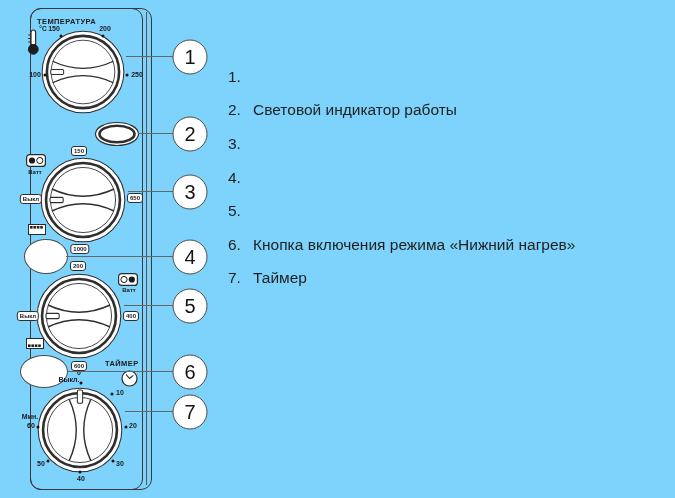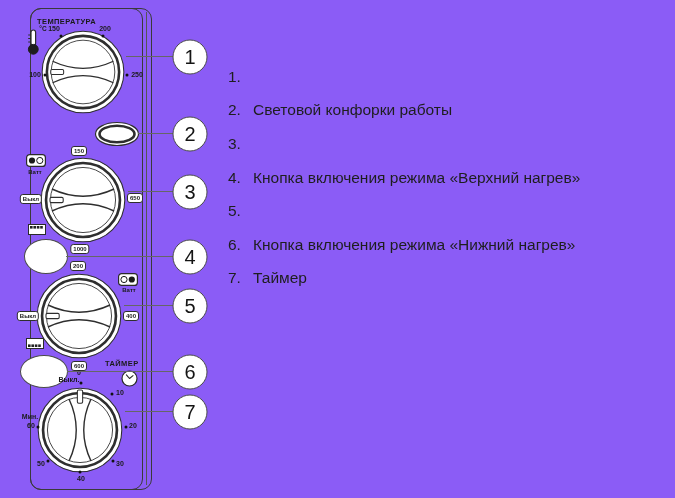--- a/index.html
+++ b/index.html
@@ -1,16 +1,16 @@
 <!DOCTYPE html>
 <html><head>
 <meta charset="utf-8">
 <style>
   html,body{margin:0;padding:0;background:#fff;}
-  #stage{position:relative;width:675px;height:498px;background:#8b5cf6;overflow:hidden;
+  #stage{position:relative;width:675px;height:498px;background:#7dd3fc;overflow:hidden;
          font-family:"Liberation Sans", sans-serif;color:#1d1d1f;}
   
   .panel-rect{position:absolute;border:1.4px solid #3a3a3a;border-radius:11px;background:transparent;}
   .panel-midline{position:absolute;width:0;border-left:1px solid #555;}
   
   .lbl{position:absolute;transform:translate(-50%,-50%);font-size:7px;font-weight:bold;
        color:#1a1a1a;white-space:nowrap;line-height:8px;}
   .boxed{font-size:6px;border:1px solid #2e2e2e;border-radius:3px;padding:0.5px 2px;
          background:#fff;font-weight:bold;line-height:7px;}
   .micro{font-size:6px;font-weight:bold;}
@@ -127,28 +127,27 @@
     <path d="M62.5,14.7 Q46,50 62.5,85.3" fill="none" stroke="#2e2e2e" stroke-width="1.6"></path>
     <rect x="47" y="4.5" width="6" height="15" rx="1.5" fill="#fff" stroke="#2e2e2e" stroke-width="1.2"></rect>
   </svg>
 
   <div id="legend">
       <div class="legend-item">
         <span class="legend-num">1.</span>
       </div>
       <div class="legend-item">
         <span class="legend-num">2.</span>
-        <span>Световой конфорки работы</span>
+        <span>Световой индикатор работы</span>
       </div>
       <div class="legend-item">
         <span class="legend-num">3.</span>
       </div>
       <div class="legend-item">
         <span class="legend-num">4.</span>
-        <span>Кнопка включения режима «Верхний нагрев»</span>
       </div>
       <div class="legend-item">
         <span class="legend-num">5.</span>
       </div>
       <div class="legend-item">
         <span class="legend-num">6.</span>
         <span>Кнопка включения режима «Нижний нагрев»</span>
       </div>
       <div class="legend-item">
         <span class="legend-num">7.</span>

